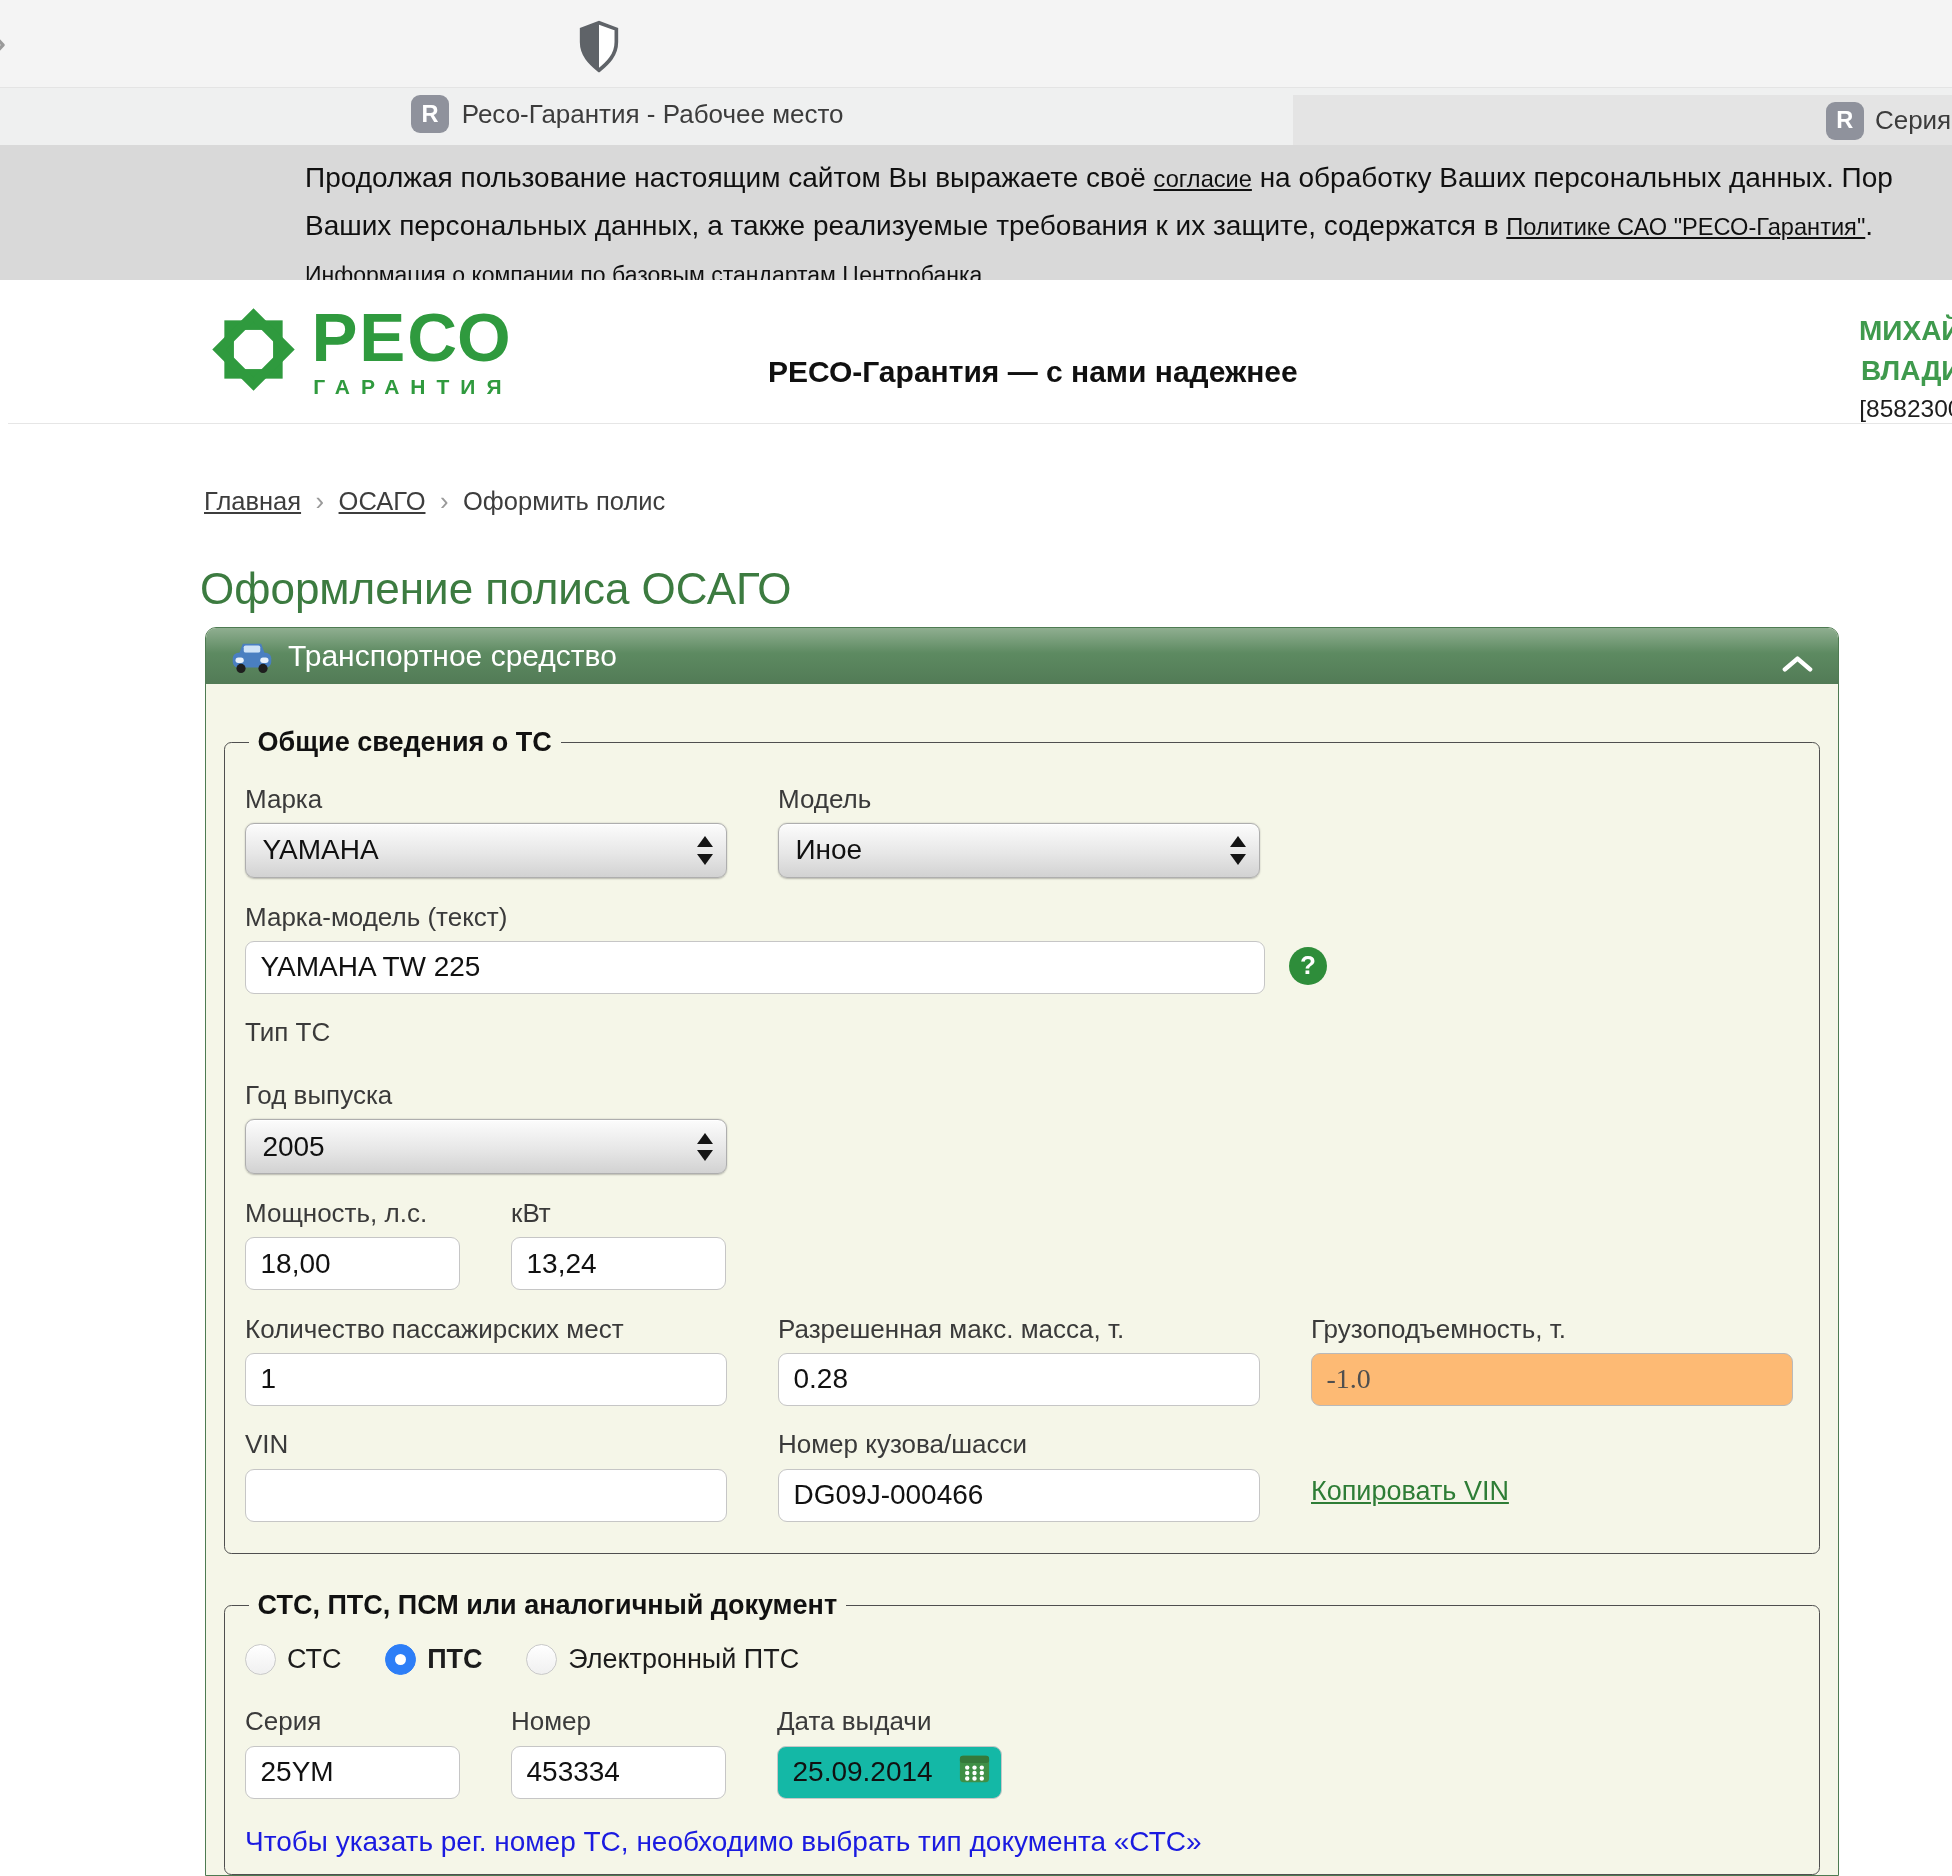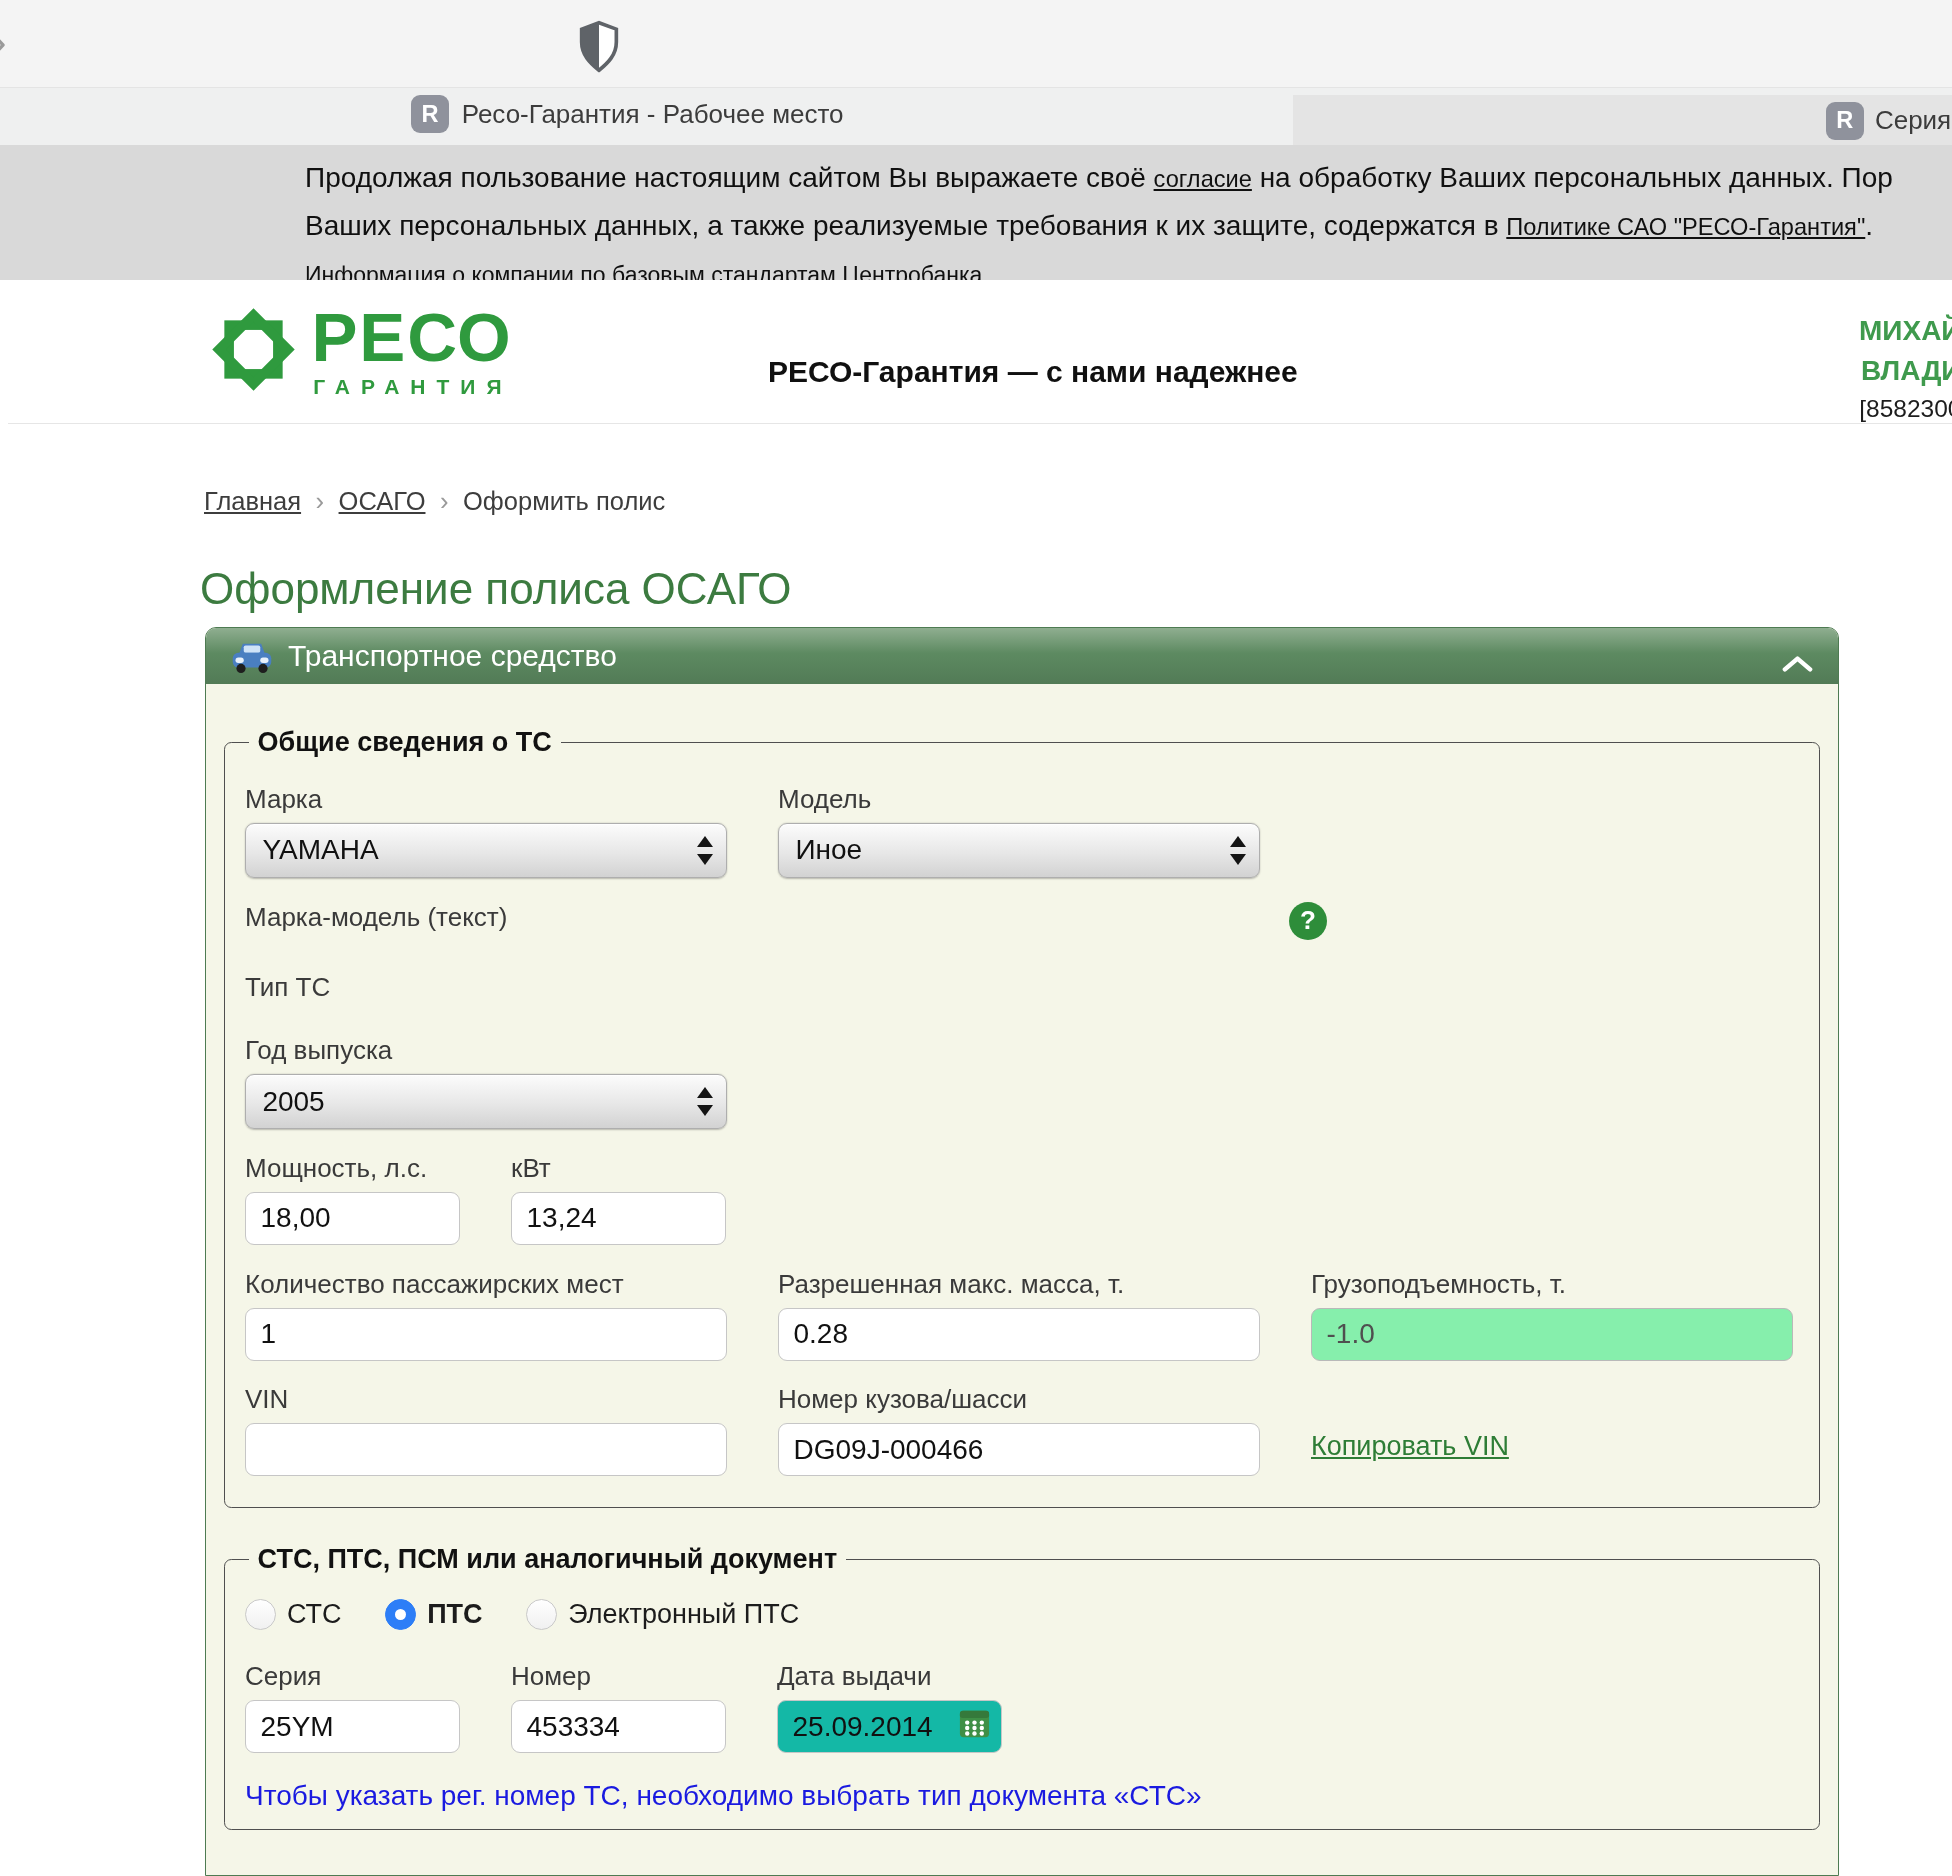--- a/index.html
+++ b/index.html
@@ -70,21 +70,21 @@
   .selectbox{display:flex;align-items:center;justify-content:space-between;height:55px;padding:0 12.7px 0 16.4px;
              background:linear-gradient(180deg,#fcfcfc 0%,#e7e7e7 55%,#d2d2d2 100%);
              border:0.9px solid #aeaeae;border-radius:9px;font-size:28px;color:#111;
              box-shadow:0 0.9px 1.8px rgba(0,0,0,.25), inset 0 0.9px 0 #fff;}
   .spin{display:flex;flex-direction:column;gap:6.4px;align-items:center;}
   .spin .up{width:0;height:0;border-left:8.2px solid transparent;border-right:8.2px solid transparent;border-bottom:11px solid #141414;}
   .spin .dn{width:0;height:0;border-left:8.2px solid transparent;border-right:8.2px solid transparent;border-top:11px solid #141414;}
 
   .tinput{height:53px;border:0.9px solid #c6c6c6;border-radius:9px;background:#fff;font-size:28px;
           padding:0 14.5px;color:#111;width:100%;}
-  .tinput:disabled{background:#86efac;color:#4f4f4f;border-color:#b9b9b9;}
+  .tinput:disabled{background:#fdba74;color:#4f4f4f;border-color:#b9b9b9;font-family:Liberation Serif, serif;}
   .datebox{height:53px;border:0.9px solid #c6c6c6;border-radius:9px;background:#14b8a6;font-size:28px;color:#111;
            display:flex;align-items:center;justify-content:space-between;padding:0 11px 0 14.5px;}
 
   .helpicon{width:38px;height:38px;border-radius:50%;background:#2e8d3a;color:#fff;font-weight:bold;font-size:26px;
             display:flex;align-items:center;justify-content:center;align-self:flex-end;margin:0 0 9px 16.4px;}
   .greenlink{color:#2e7d36;font-size:27px;align-self:flex-end;margin-bottom:14.5px;}
 
   .radiorow{display:flex;align-items:center;gap:20px;margin-top:11px;}
   .radioitem{display:flex;align-items:center;gap:11px;margin-right:23.6px;}
   .radio{width:31px;height:31px;border-radius:50%;background:linear-gradient(#fff,#f0f0f0);border:1.8px solid #c9c9c9;}
@@ -207,20 +207,21 @@
                   <span class="up"></span>
                   <span class="dn"></span>
                 </span>
             </div>
           </div>
         </div>
 
         <div class="row">
           <div class="f w1122">
             <label>Марка-модель (текст)</label>
+            <input class="tinput" value="YAMAHA TW 225" style="">
           </div>
           <div class="helpicon" style="margin-left:-27px;">?</div>
         </div>
 
         <div class="row">
           <div class="f w530">
             <label>Тип ТС</label>
           </div>
         </div>
 

